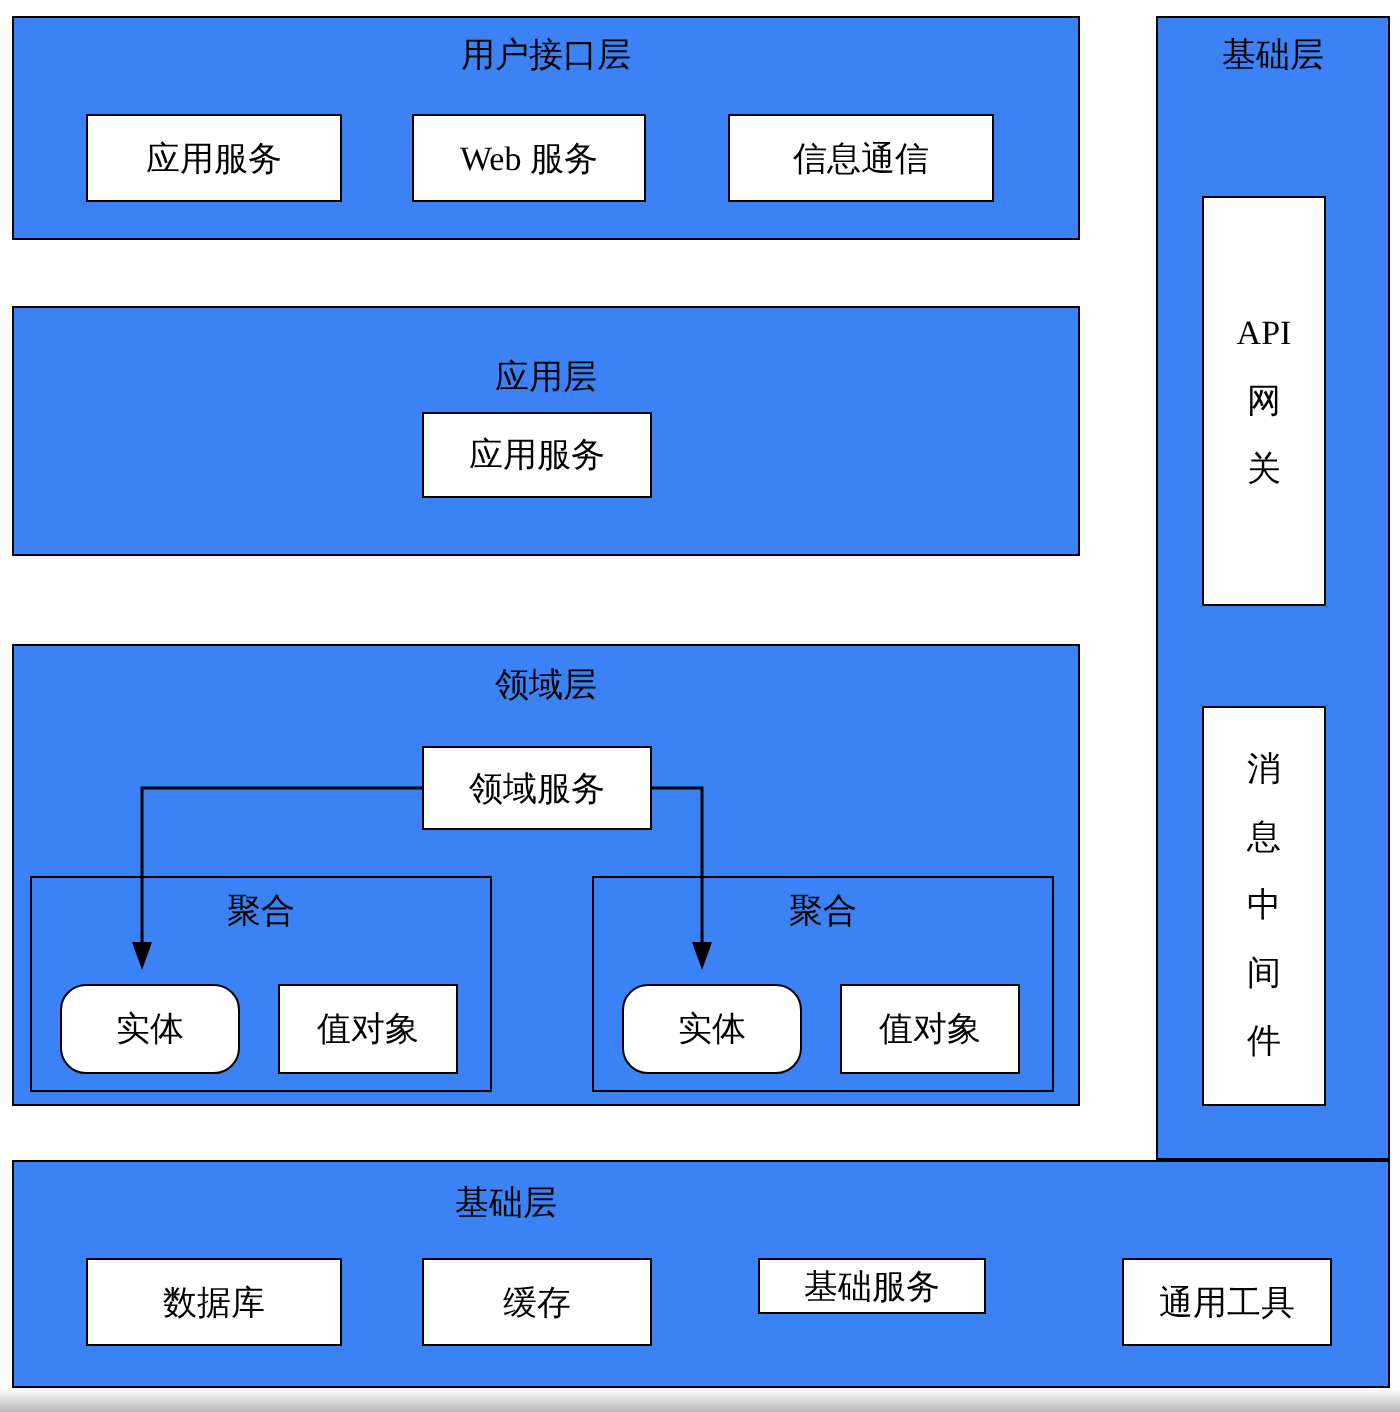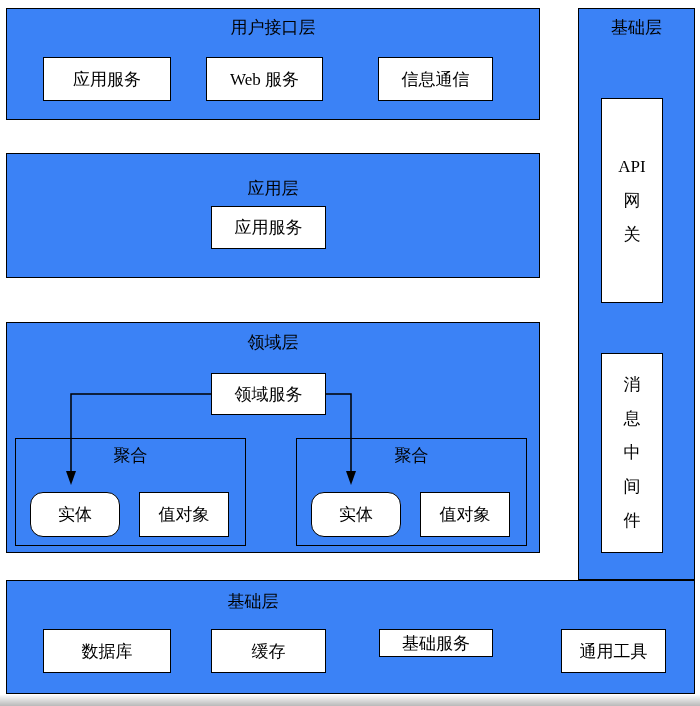--- a/index.html
+++ b/index.html
@@ -65,21 +65,21 @@
     width: 700px;
     height: 11px;
     background: linear-gradient(to bottom, #fbfbfb, #b9b9b9);
   }
 
   
   .ui-layer   { left: 6px;   top: 8px;   width: 534px; height: 112px; }
   .ui-layer .frame-title { top: 8px; }
   .ui-box-0   { left: 36px;  top: 48px;  width: 128px; height: 44px; }
   .ui-box-1   { left: 199px; top: 48px;  width: 117px; height: 44px; }
-  .ui-box-2   { left: 371px; top: 48px;  width: 115px; height: 44px; }
+  .ui-box-2   { left: 357px; top: 48px;  width: 133px; height: 44px; }
 
   
   .app-layer  { left: 6px;   top: 153px; width: 534px; height: 125px; }
   .app-layer .frame-title { top: 24px; }
   .app-box-0  { left: 204px; top: 52px;  width: 115px; height: 43px; }
 
   
   .domain-layer { left: 6px; top: 322px; width: 534px; height: 231px; }
   .domain-layer .frame-title { top: 9px; }
   .domain-service { left: 204px; top: 50px; width: 115px; height: 42px; }

